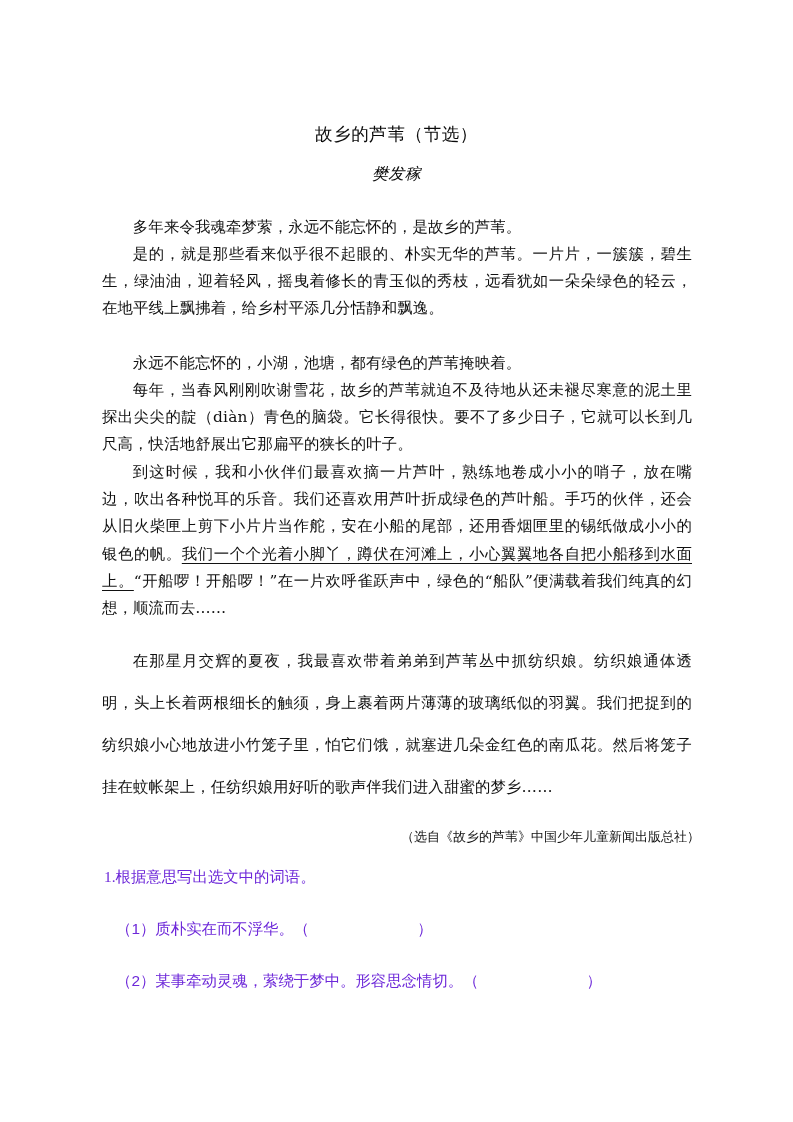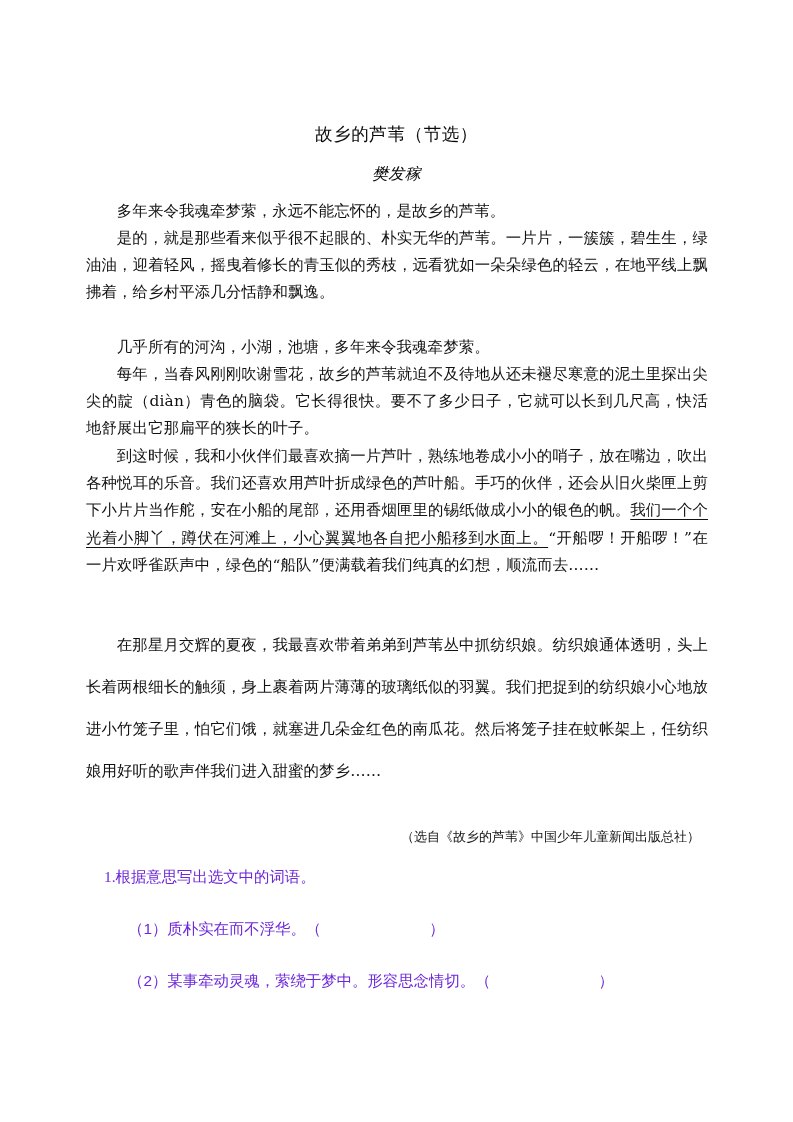--- a/index.html
+++ b/index.html
@@ -64,21 +64,21 @@
     width: 622px;
     font-family: "DejaVu Serif", serif;
     font-size: 15.4px;
     line-height: 27.2px;
     text-align: justify;
     text-justify: inter-character;
     color: #111111;
     letter-spacing: 0.15px;
   }
   .body-block p {
-    margin: 0;
+    margin: 16px;
     text-indent: 2em;
   }
   .body-block.wide {
     line-height: 42px;
   }
 
   .uline {
     text-decoration: underline;
     text-underline-offset: 4px;
     text-decoration-thickness: 1.2px;
@@ -105,21 +105,21 @@
     top: 862px;
     font-family: "Liberation Sans", sans-serif;
     font-size: 15.4px;
     color: #6d28d9;
   }
   .q-main {
     margin: 0 0 0 18px;
     line-height: 30px;
   }
   .q-sub {
-    margin: 22px 0 0 42px;
+    margin: 22px 0 0 30px;
     line-height: 30px;
   }
   .q-blank {
     display: inline-block;
   }
   .paren-open { letter-spacing: 0; }
 
   .num-latin {
     font-family: "Liberation Serif", serif;
   }
@@ -136,21 +136,21 @@
 
   <div class="body-block" style="top:198px;">
     <p>多年来令我魂牵梦萦，永远不能忘怀的，是故乡的芦苇。</p>
   </div>
 
   <div class="body-block" style="top:225px;">
     <p>是的，就是那些看来似乎很不起眼的、朴实无华的芦苇。一片片，一簇簇，碧生生，绿油油，迎着轻风，摇曳着修长的青玉似的秀枝，远看犹如一朵朵绿色的轻云，在地平线上飘拂着，给乡村平添几分恬静和飘逸。</p>
   </div>
 
   <div class="body-block" style="top:334px;">
-    <p>几乎所有的河沟，小湖，池塘，多年来令我魂牵梦萦。</p>
+    <p>永远不能忘怀的，小湖，池塘，都有绿色的芦苇掩映着。</p>
   </div>
 
   <div class="body-block" style="top:361px;">
     <p>每年，当春风刚刚吹谢雪花，故乡的芦苇就迫不及待地从还未褪尽寒意的泥土里探出尖尖的靛（diàn）青色的脑袋。它长得很快。要不了多少日子，它就可以长到几尺高，快活地舒展出它那扁平的狭长的叶子。</p>
   </div>
 
   <div class="body-block" style="top:443px;">
     <p><span>到这时候，我和小伙伴们最喜欢摘一片芦叶，熟练地卷成小小的哨子，放在嘴边，吹出各种悦耳的乐音。我们还喜欢用芦叶折成绿色的芦叶船。手巧的伙伴，还会从旧火柴匣上剪下小片片当作舵，安在小船的尾部，还用香烟匣里的锡纸做成小小的银色的帆。</span><span class="uline">我们一个个光着小脚丫，蹲伏在河滩上，小心翼翼地各自把小船移到水面上。</span><span>“开船啰！开船啰！”在一片欢呼雀跃声中，绿色的“船队”便满载着我们纯真的幻想，顺流而去……</span></p>
   </div>
 

